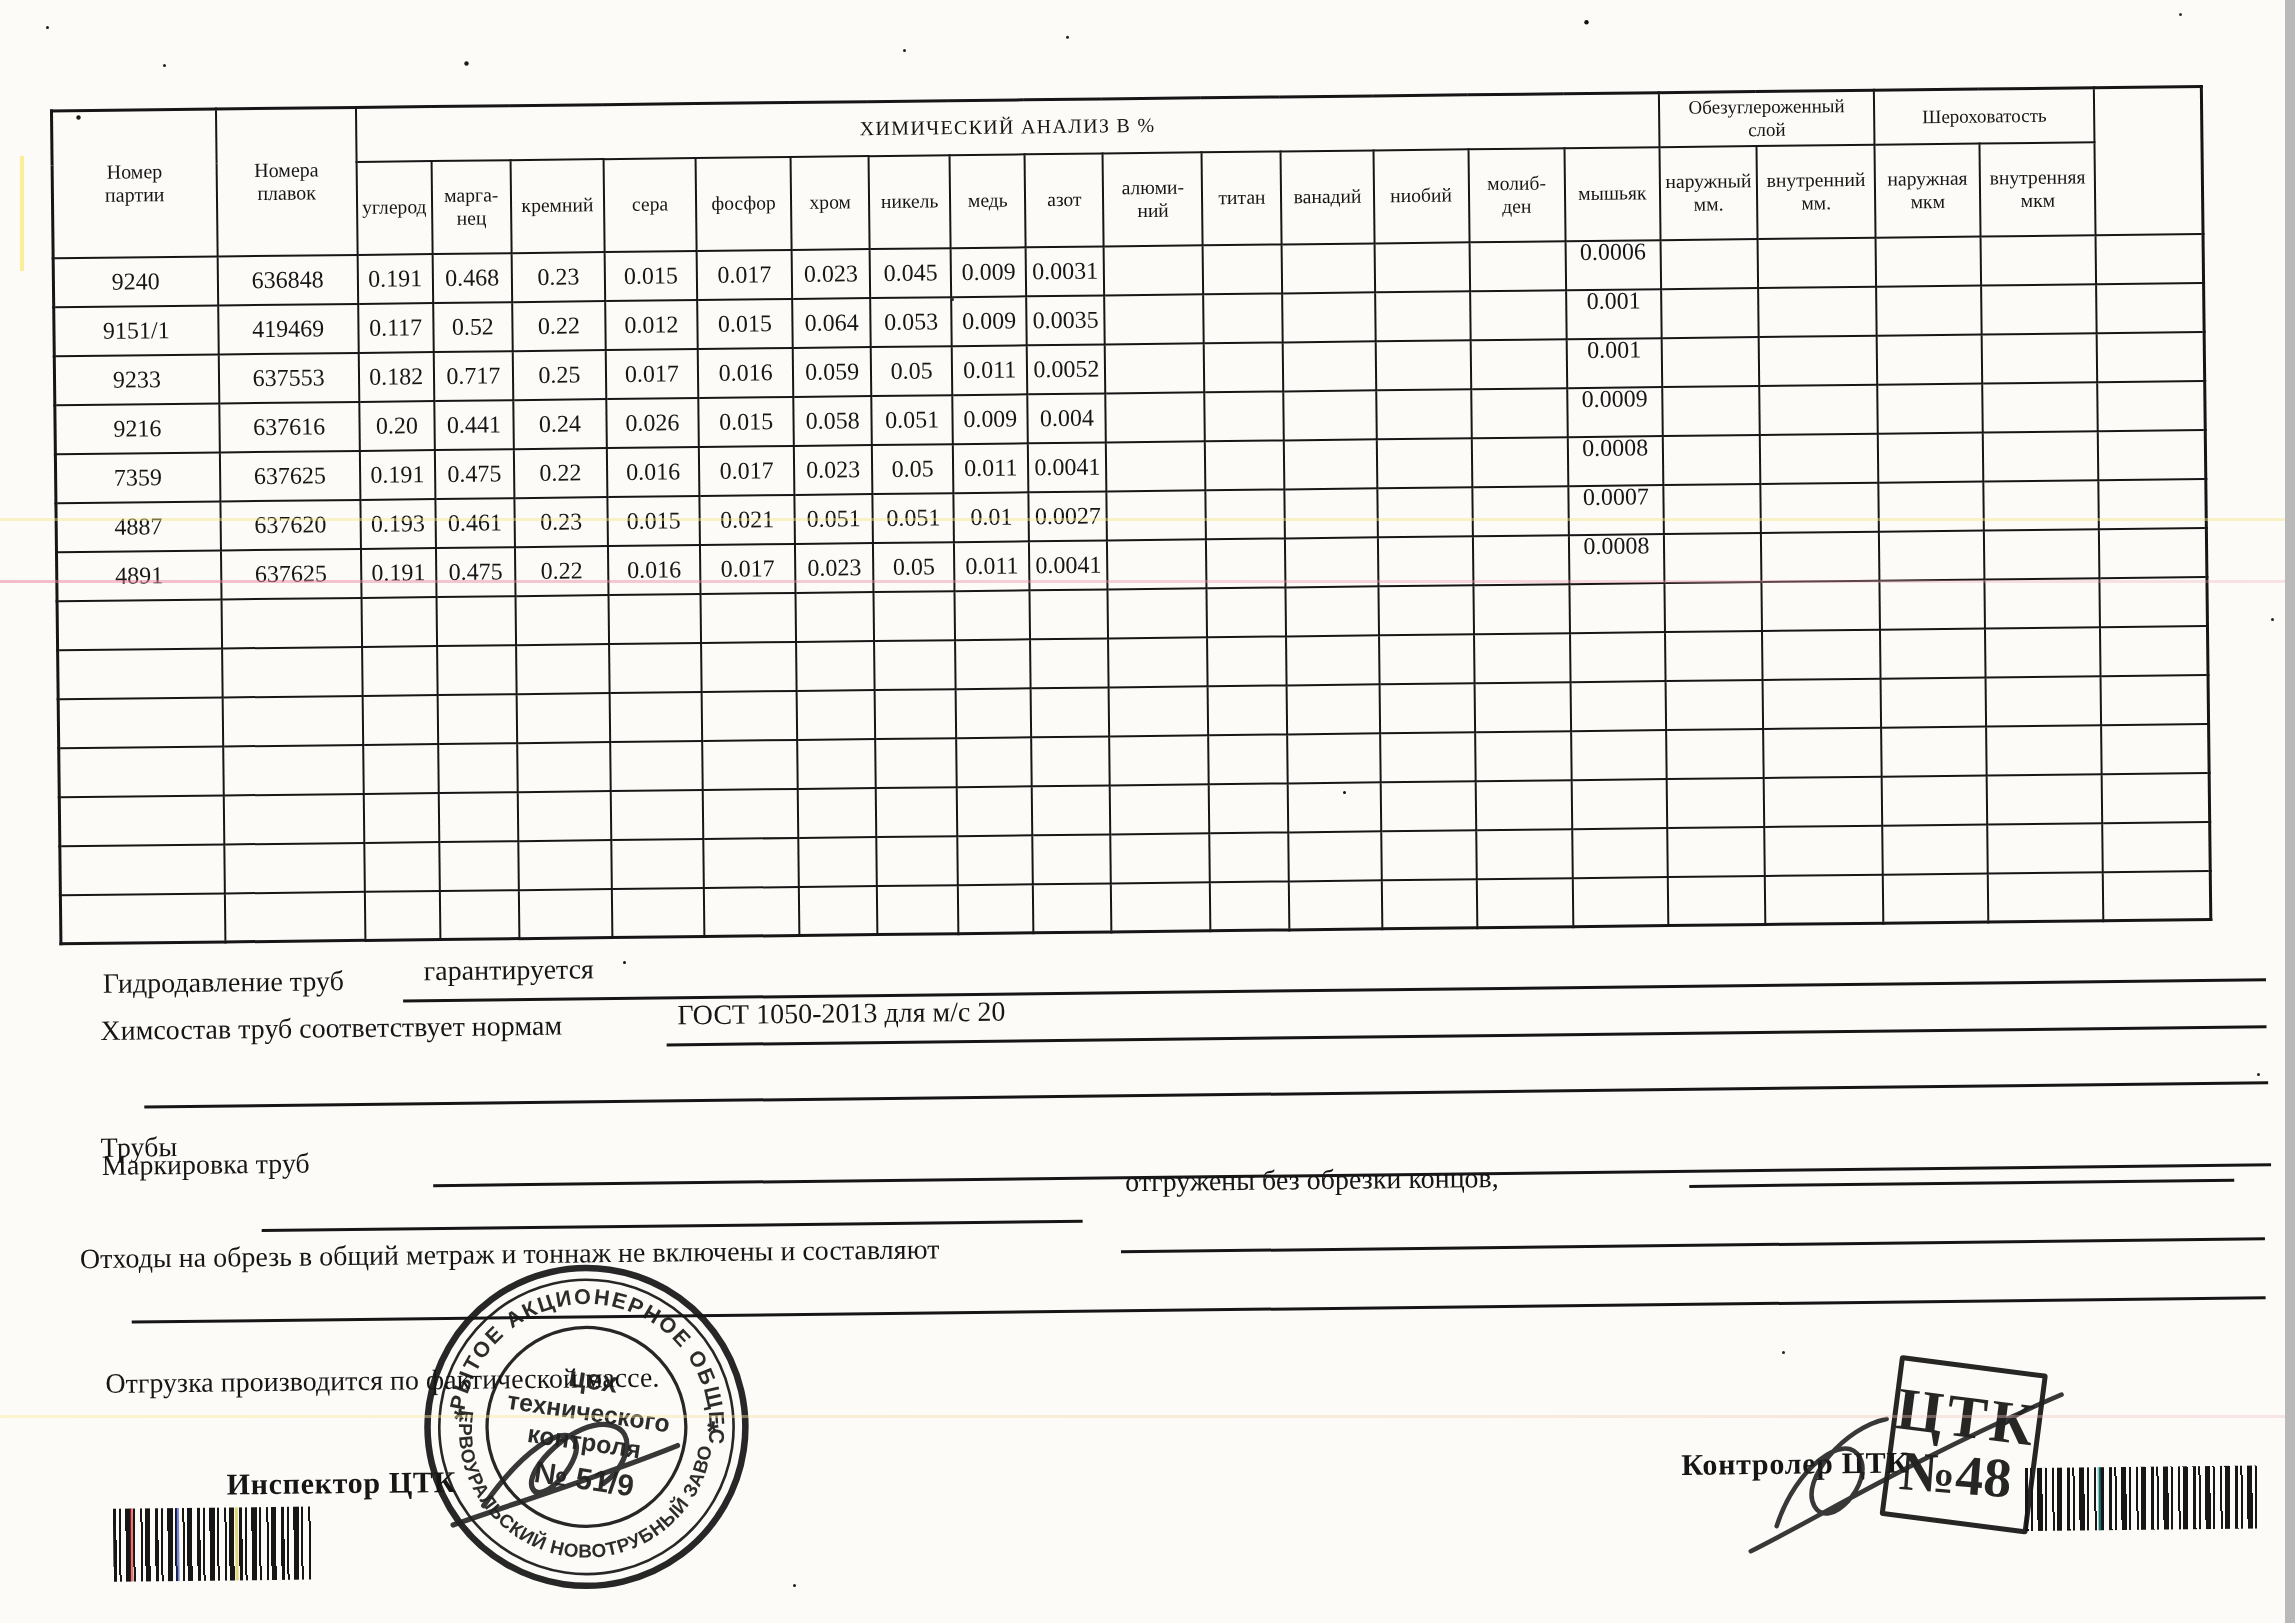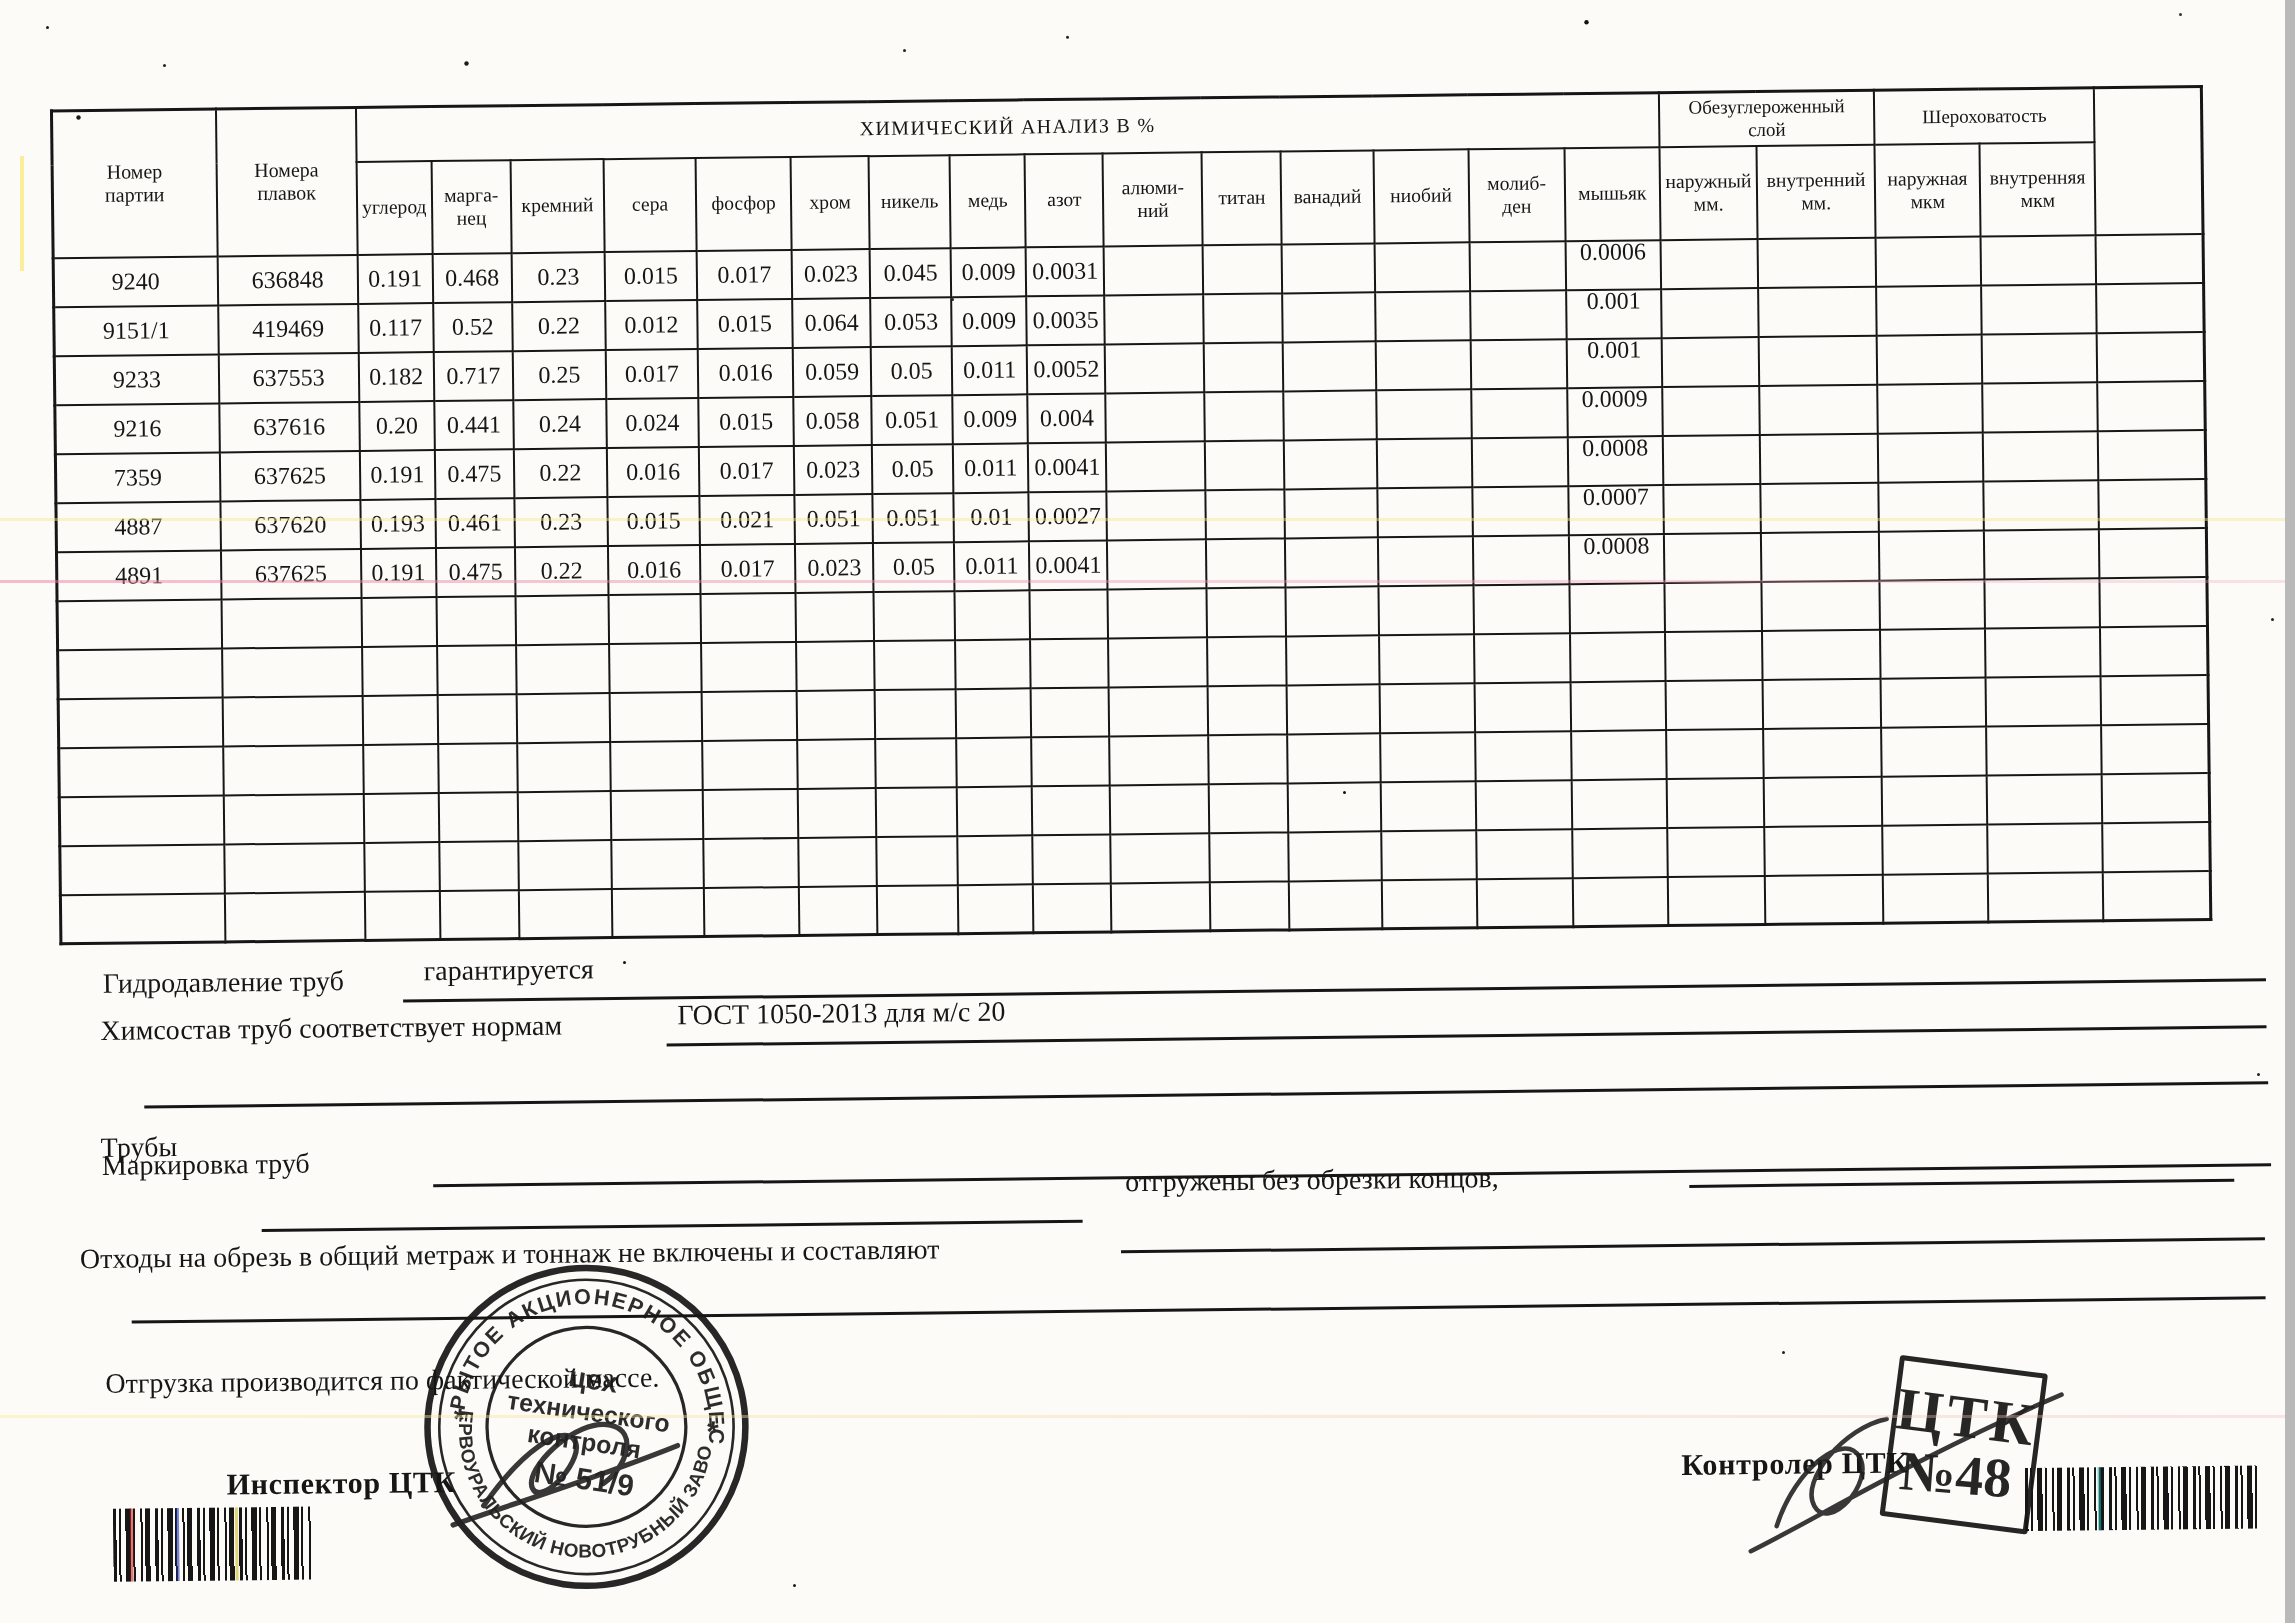--- a/index.html
+++ b/index.html
@@ -229,21 +229,21 @@
             <td><span></span></td>
             <td><span></span></td>
             <td><span></span></td>
           </tr>
           <tr>
             <td><span>9216</span></td>
             <td><span>637616</span></td>
             <td><span>0.20</span></td>
             <td><span>0.441</span></td>
             <td><span>0.24</span></td>
-            <td><span>0.024</span></td>
+            <td><span>0.026</span></td>
             <td><span>0.015</span></td>
             <td><span>0.058</span></td>
             <td><span>0.051</span></td>
             <td><span>0.009</span></td>
             <td><span>0.004</span></td>
             <td><span></span></td>
             <td><span></span></td>
             <td><span></span></td>
             <td><span></span></td>
             <td><span></span></td>

